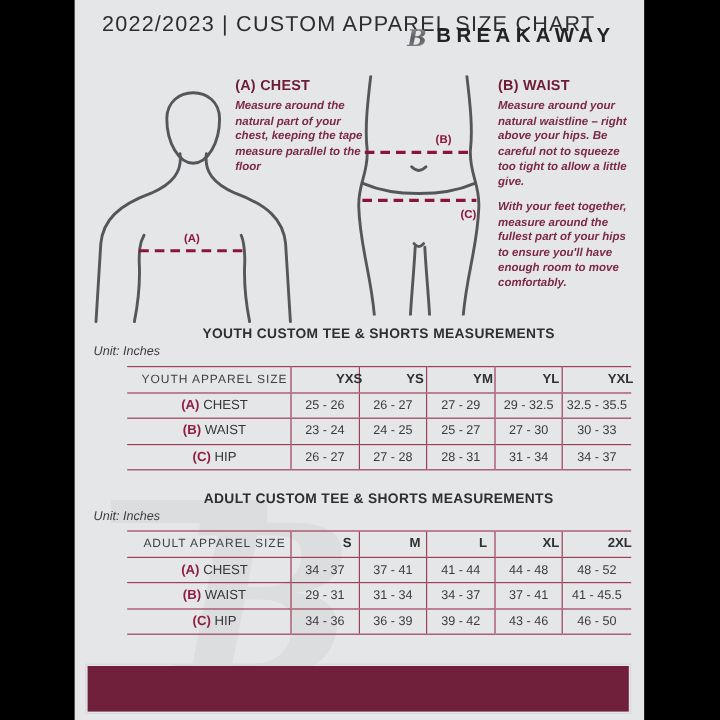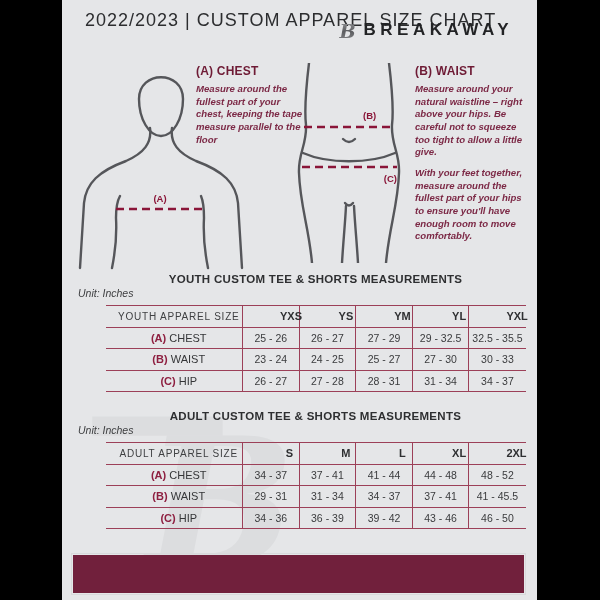--- a/index.html
+++ b/index.html
@@ -92,21 +92,21 @@
           <path d="M46,135 C42,142 42,150 42,157 C43,175 41,192 38,207"></path>
           <path d="M127,135 C130,142 130,150 130,157 C129,175 131,192 134,207"></path>
         </g>
         <path d="M42,148 L130,148" stroke="#8a1538" stroke-width="2.6" stroke-dasharray="8 5" fill="none"></path>
         <text x="86" y="141" text-anchor="middle" font-size="9.5" font-weight="bold" fill="#8a1538" font-family="Liberation Sans, sans-serif">(A)</text>
       </svg>
     </div>
 
     <div class="instr" style="left:134px;top:9px;">
       <h3>(A) CHEST</h3>
-      <p>Measure around the fullest part of your chest, keeping the tape measure parallel to the floor</p>
+      <p>Measure around the natural part of your chest, keeping the tape measure parallel to the floor</p>
     </div>
 
     <div class="fig" style="left:231px;top:8px;">
       <svg width="112" height="200" viewBox="0 0 112 200">
         <g fill="none" stroke="#55565a" stroke-width="2.4" stroke-linecap="round">
           <path d="M16,0 C13,25 11,45 13,62 C14,82 5,90 6,110 C7,142 16,165 19,200"></path>
           <path d="M96,0 C99,25 101,45 99,62 C98,82 107,90 106,110 C105,142 96,165 93,200"></path>
           <path d="M50,76 q6,6 12,0"></path>
           <path d="M10,90 C35,101 77,101 102,90"></path>
           <path d="M52,140 q4,5 8,0"></path>

